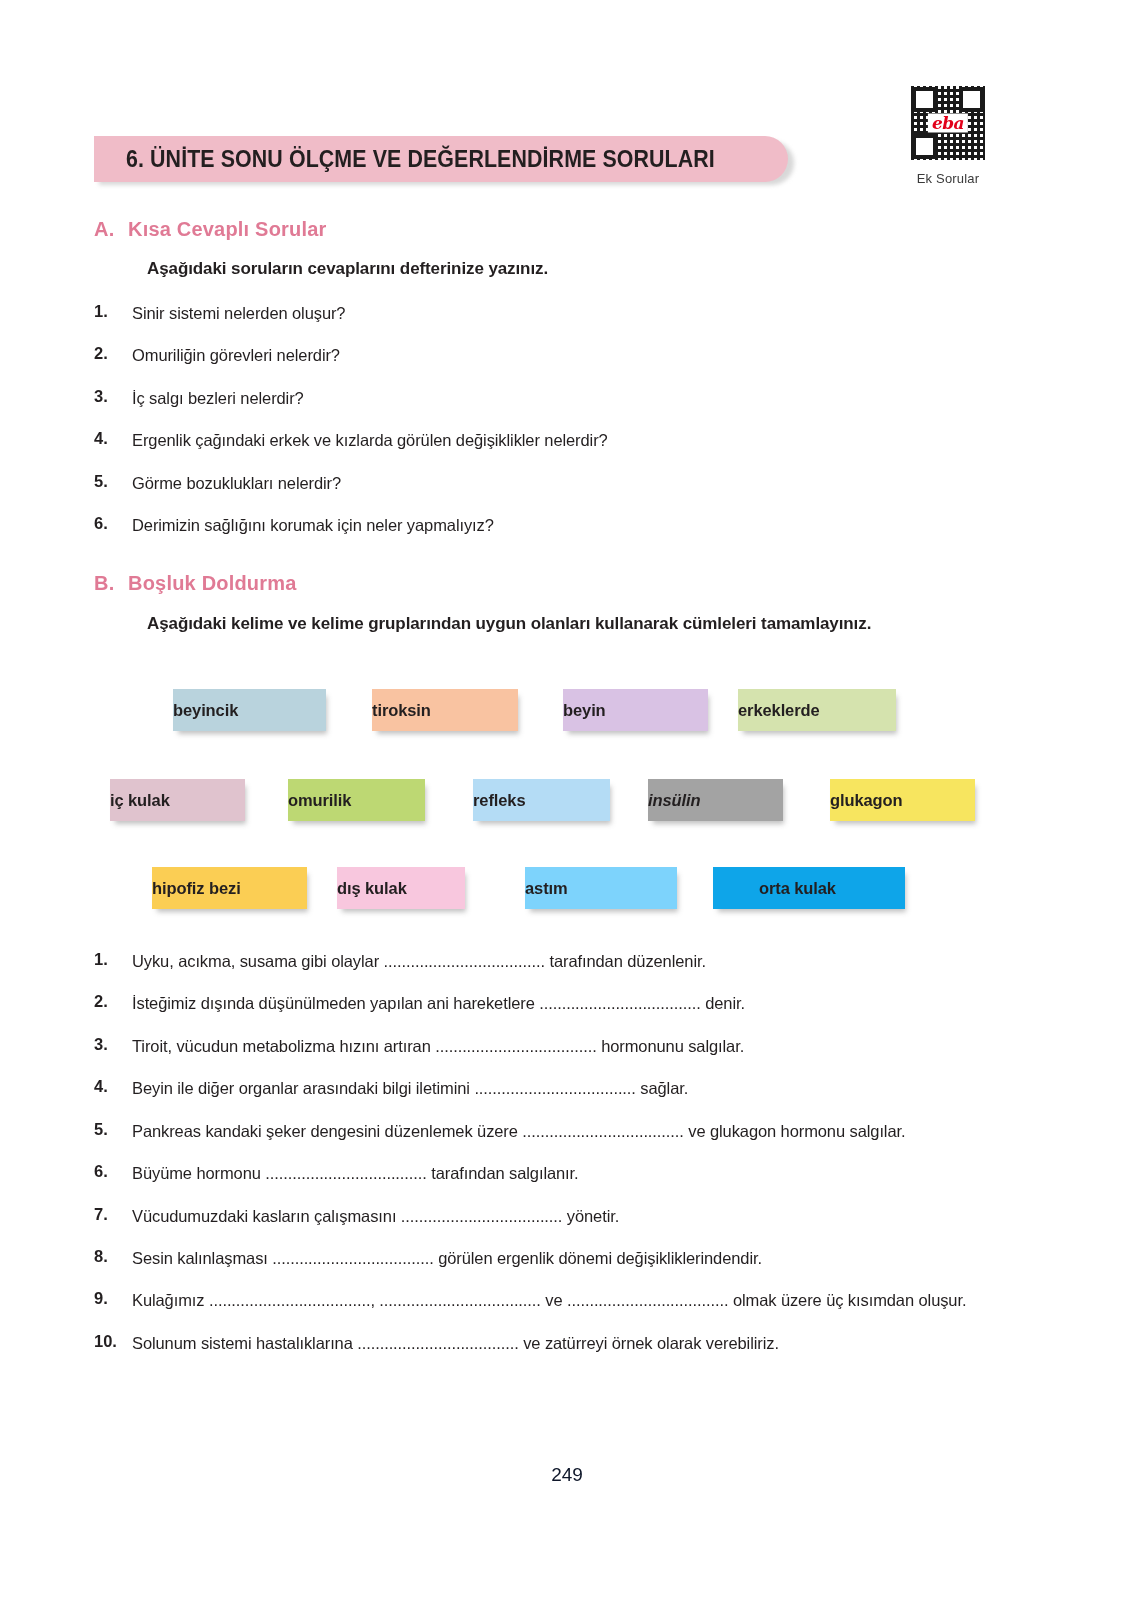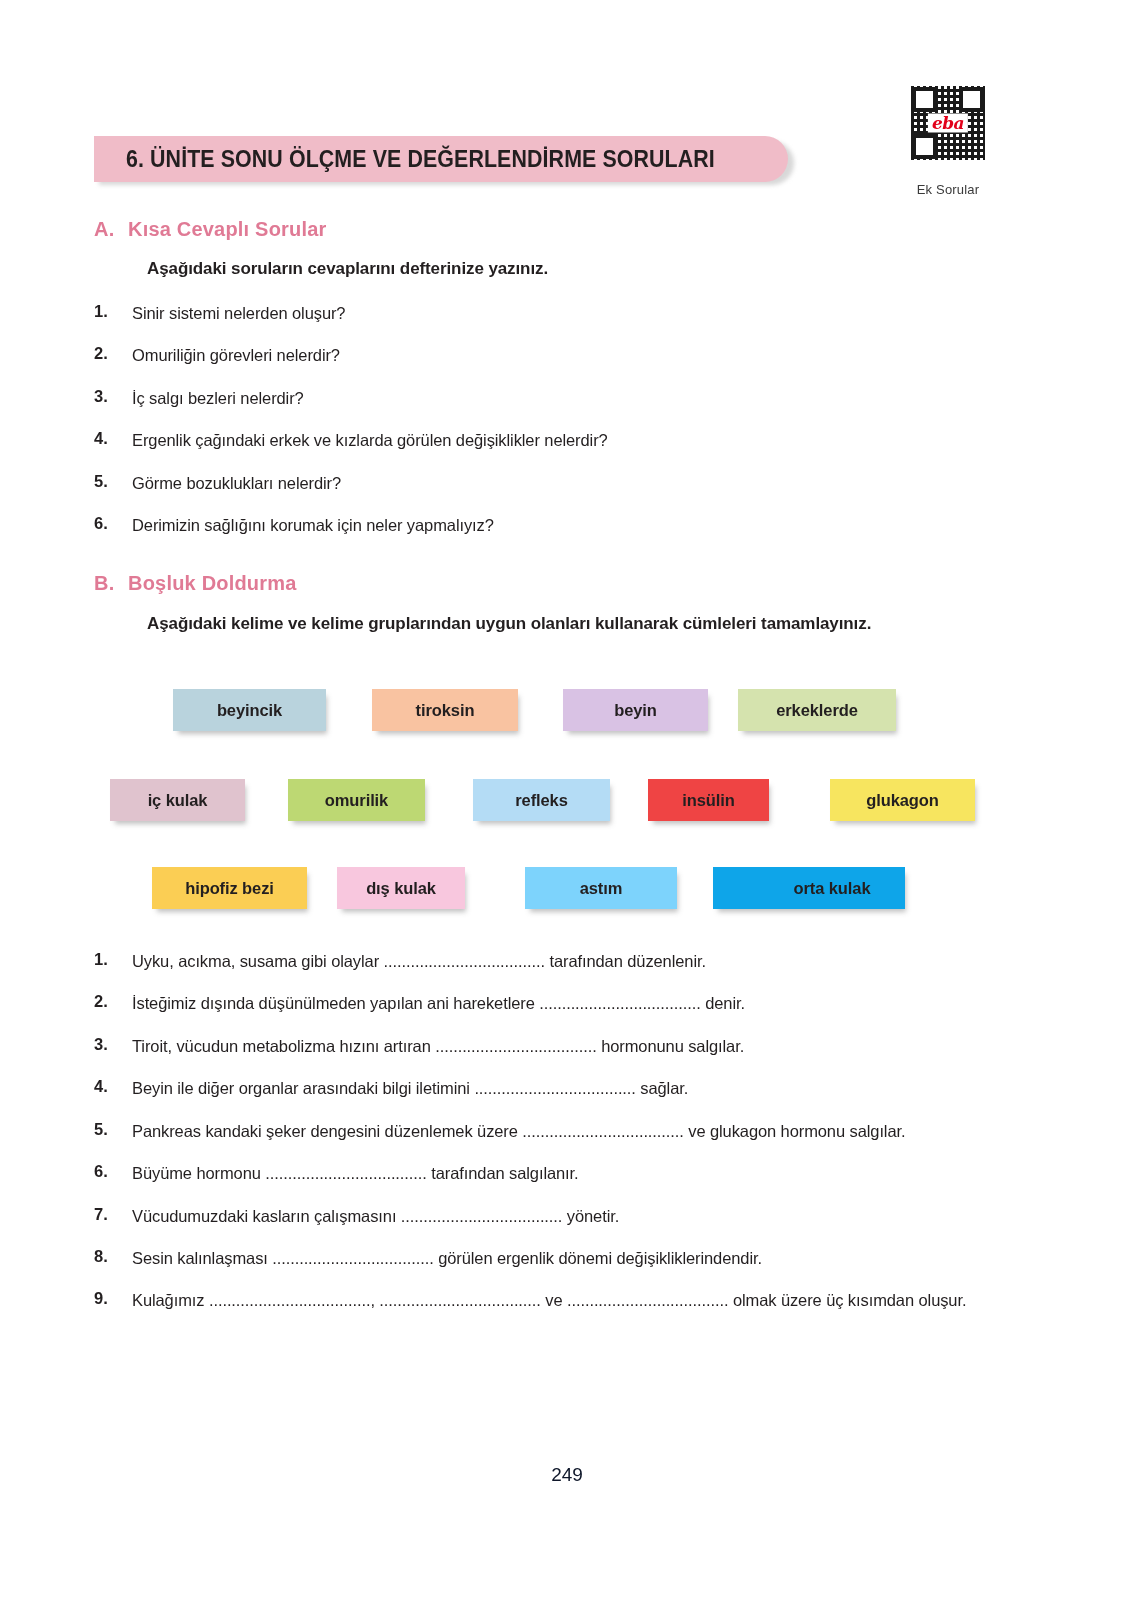--- a/index.html
+++ b/index.html
@@ -73,21 +73,21 @@
     padding: 1px 4px;
     font-family: "DejaVu Serif", serif;
     font-style: italic;
     font-weight: bold;
     font-size: 17px;
     line-height: 1;
     color: #e2001a;
     letter-spacing: -0.5px;
   }
   .qr-caption {
-    margin-top: 22px;
+    margin-top: 11px;
     font-size: 13px;
     color: #3a3a3a;
     letter-spacing: 0.2px;
   }
 
   
   .banner-wrap {
     position: absolute;
     left: 94px;
     top: 136px;
@@ -169,21 +169,20 @@
     letter-spacing: -0.1px;
   }
 
   
   .cards-layer { position: absolute; left: 0; top: 0; width: 1134px; height: 1616px; }
   .card {
     position: absolute;
     height: 42px;
     display: flex;
     align-items: center;
-    justify-content: center;
     font-weight: bold;
     font-size: 16.5px;
     color: #231f20;
     letter-spacing: -0.1px;
     box-shadow: 3px 5px 5px -2px rgba(120,120,120,0.45);
     white-space: nowrap;
   }
 
   
   .page-number {
@@ -270,21 +269,21 @@
       </div>
     <div class="card" style="left: 110px; top: 779px; width: 135px; background: rgb(224, 195, 206);">
         <span>iç kulak</span>
       </div>
     <div class="card" style="left: 288px; top: 779px; width: 137px; background: rgb(189, 216, 115);">
         <span>omurilik</span>
       </div>
     <div class="card" style="left: 473px; top: 779px; width: 137px; background: rgb(180, 220, 245);">
         <span>refleks</span>
       </div>
-    <div class="card" style="left: 648px; top: 779px; width: 121px; background: #ef4444;">
+    <div class="card" style="left: 648px; top: 779px; width: 135px; background: #a3a3a3; font-style: italic;">
         <span>insülin</span>
       </div>
     <div class="card" style="left: 830px; top: 779px; width: 145px; background: rgb(247, 229, 95);">
         <span>glukagon</span>
       </div>
     <div class="card" style="left: 152px; top: 867px; width: 155px; background: rgb(251, 206, 84);">
         <span>hipofiz bezi</span>
       </div>
     <div class="card" style="left: 337px; top: 867px; width: 128px; background: rgb(248, 199, 222);">
         <span>dış kulak</span>
@@ -327,17 +326,21 @@
       <span class="qtext">Vücudumuzdaki kasların çalışmasını .................................... yönetir.</span>
     </div>
     <div class="qrow" style="margin-bottom:19px;">
       <span class="qnum">8.</span>
       <span class="qtext">Sesin kalınlaşması .................................... görülen ergenlik dönemi değişikliklerindendir.</span>
     </div>
     <div class="qrow" style="margin-bottom:19px;">
       <span class="qnum">9.</span>
       <span class="qtext">Kulağımız ...................................., .................................... ve .................................... olmak üzere üç kısımdan oluşur.</span>
     </div>
+    <div class="qrow">
+      <span class="qnum">10.</span>
+      <span class="qtext">Solunum sistemi hastalıklarına .................................... ve zatürreyi örnek olarak verebiliriz.</span>
+    </div>
   </div>
 
   <div class="page-number">249</div>
 
 </div>
 
 </body></html>

